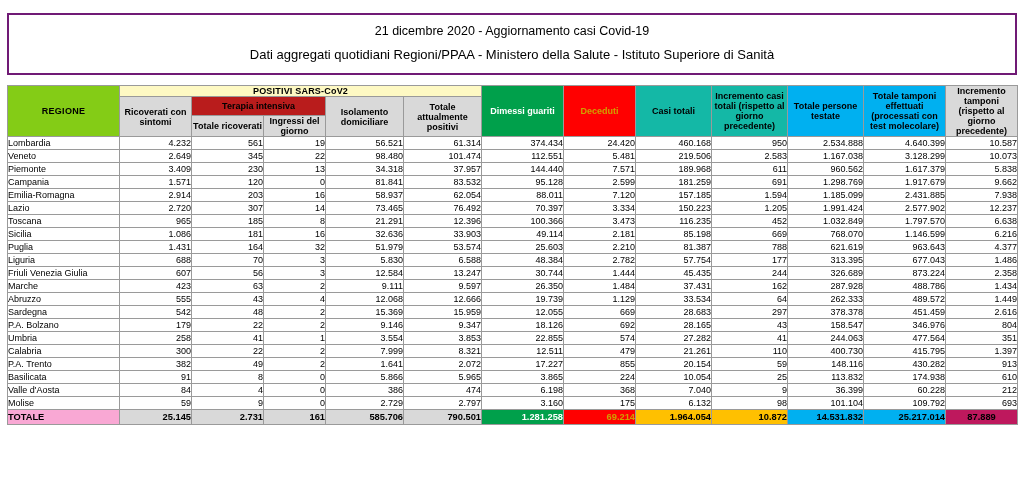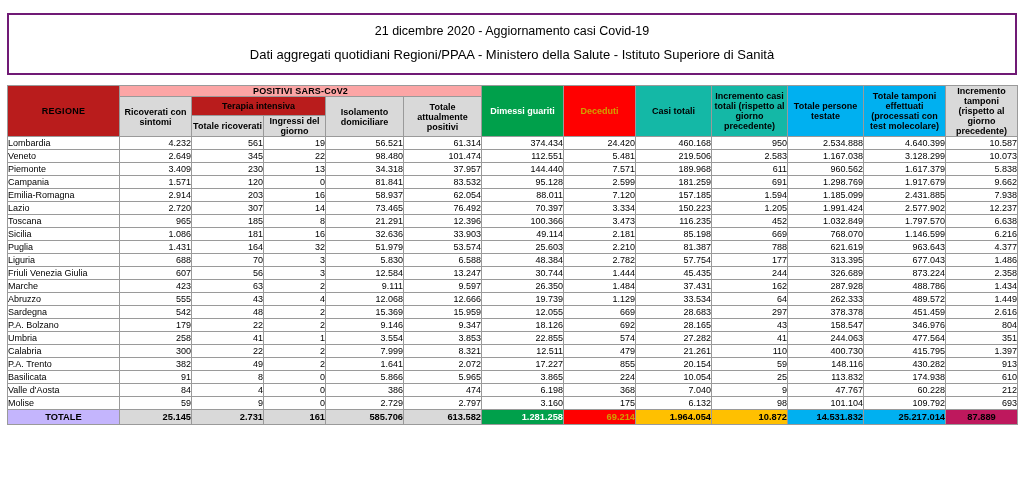--- a/index.html
+++ b/index.html
@@ -34,26 +34,26 @@
   
   th.hdr{
     font-weight:bold;
     text-align:center;
     vertical-align:middle;
     line-height:1.12;
     padding:2px 2px;
     font-size:8.4px;
   }
   th.regione{
-    background:#b91c1c;
+    background:#84cc16;
     font-size:9.5px;
     letter-spacing:.3px;
   }
   th.grey{background:#d9d9d9;}
-  th.pos-title{background:#fca5a5;font-size:10px;letter-spacing:.2px;}
+  th.pos-title{background:#fef9c3;font-size:10px;letter-spacing:.2px;}
   th.ti-title{background:#b91c1c;font-size:8.6px;}
   th.green{background:#00a04b;color:#ffffff;}
   th.red{background:#ff0000;color:#d0a000;}
   th.yellow{background:#14b8a6;color:#000;}
   th.cyan{background:#00b0f0;color:#000;}
 
   td.reg{
     text-align:left;
     padding:1px 3px;
     font-size:9px;
@@ -63,21 +63,21 @@
     text-align:right;
     padding:1px 6px 1px 2px;
     font-size:9px;
     height:12px;
   }
   tr.totale td{
     font-weight:bold;
     font-size:9.3px;
     height:14px;
   }
-  td.t-label{background:#c4b5fd;text-align:center;margin-top:39px;}
+  td.t-label{background:#f9a8d4;margin-top:39px;}
   td.t-grey{background:#d9d9d9;text-align:right;padding-right:6px;}
   td.t-green{background:#00a04b;color:#fff;text-align:right;padding-right:6px;}
   td.t-red{background:#ff0000;color:#d0a000;text-align:right;padding-right:6px;}
   td.t-yellow{background:#ffc000;text-align:right;padding-right:6px;}
   td.t-cyan{background:#00b0f0;text-align:right;padding-right:6px;}
   td.t-white{background:#be185d;text-align:center;padding-right:6px;}
 </style>
 </head>
 <body>
 
@@ -418,21 +418,21 @@
           <td class="reg">Valle d'Aosta</td>
           <td class="num">84</td>
           <td class="num">4</td>
           <td class="num">0</td>
           <td class="num">386</td>
           <td class="num">474</td>
           <td class="num">6.198</td>
           <td class="num">368</td>
           <td class="num">7.040</td>
           <td class="num">9</td>
-          <td class="num">47.767</td>
+          <td class="num">36.399</td>
           <td class="num">60.228</td>
           <td class="num">212</td>
         </tr>
         <tr>
           <td class="reg">Molise</td>
           <td class="num">59</td>
           <td class="num">9</td>
           <td class="num">0</td>
           <td class="num">2.729</td>
           <td class="num">2.797</td>
@@ -443,21 +443,21 @@
           <td class="num">101.104</td>
           <td class="num">109.792</td>
           <td class="num">693</td>
         </tr>
         <tr class="totale">
           <td class="t-label">TOTALE</td>
           <td class="t-grey">25.145</td>
           <td class="t-grey">2.731</td>
           <td class="t-grey">161</td>
           <td class="t-grey">585.706</td>
-          <td class="t-grey">613.582</td>
+          <td class="t-grey">790.501</td>
           <td class="t-green">1.281.258</td>
           <td class="t-red">69.214</td>
           <td class="t-yellow">1.964.054</td>
           <td class="t-yellow">10.872</td>
           <td class="t-cyan">14.531.832</td>
           <td class="t-cyan">25.217.014</td>
           <td class="t-white">87.889</td>
         </tr>
       </tbody>
   </table>

